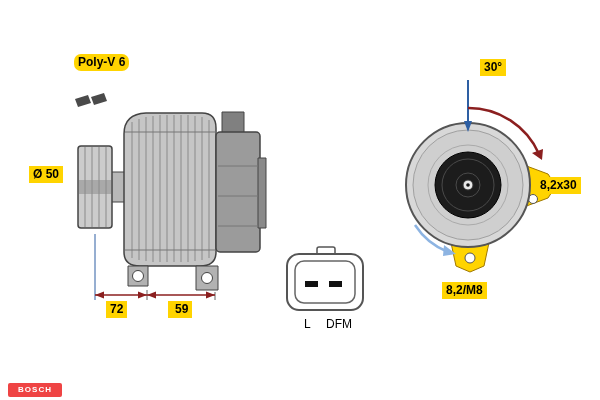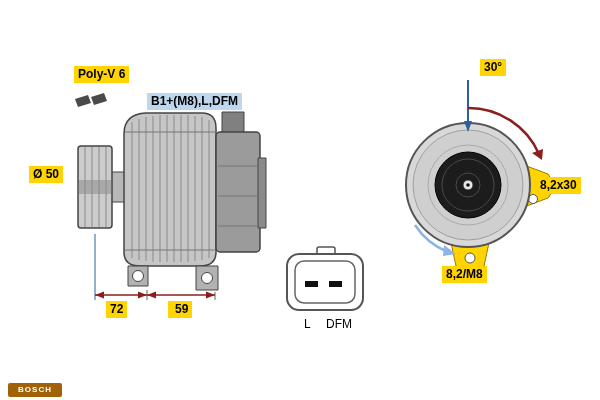--- a/index.html
+++ b/index.html
@@ -4,21 +4,21 @@
 <style>
   html,body{margin:0;padding:0;background:#fff;}
   .canvas{position:relative;width:600px;height:400px;background:#fff;overflow:hidden;
           font-family:"Liberation Sans",sans-serif;}
   .canvas svg{position:absolute;left:0;top:0;}
   .lbl{position:absolute;font:bold 12px/1.25 "Liberation Sans",sans-serif;color:#000;
        padding:1px 4px;white-space:nowrap;}
   .yellow{background:#FFD400;}
   .blue{background:#BDD7EE;}
   .plain{background:transparent;font-weight:400;padding:0;}
-  .logo{position:absolute;left:8px;top:383px;width:54px;height:14px;background:#a16207;
+  .logo{position:absolute;left:8px;top:383px;width:54px;height:14px;background:#ef4444;
         color:#fff;font:bold 8px/14px "Liberation Sans",sans-serif;text-align:center;
         letter-spacing:1px;border-radius:2px;}
 </style>
 </head>
 <body>
 
 <div class="canvas">
 
   <svg viewBox="0 0 600 400" width="600" height="400">
 
@@ -132,27 +132,26 @@
         <polygon points="542,160 532,153 543,149" fill="#8B1F1F"></polygon>
       </g>
 
       <g>
         <path d="M415,225 A70,70 0 0 0 448,252" fill="none" stroke="#8DB4E2" stroke-width="2.5"></path>
         <polygon points="456,254 444,245 443,256" fill="#8DB4E2"></polygon>
       </g>
     </g>
   </svg>
 
-  <div class="lbl yellow" style="left:74px;top:66px;">Poly-V 6</div>
-  <div class="lbl blue" style="left:147px;top:93px;">B1+(M8),L,DFM</div>
+  <div class="lbl yellow" style="left:74px;top:54px;border-radius:7px;">Poly-V 6</div>
   <div class="lbl yellow" style="left:29px;top:166px;text-align:center;">Ø 50</div>
   <div class="lbl yellow" style="left:106px;top:301px;">72</div>
   <div class="lbl yellow" style="left:168px;top:301px;padding-left:7px;">59</div>
 
   <div class="lbl plain" style="left:304px;top:317px;">L</div>
   <div class="lbl plain" style="left:326px;top:317px;">DFM</div>
 
   <div class="lbl yellow" style="left:480px;top:59px;">30°</div>
   <div class="lbl yellow" style="left:536px;top:177px;">8,2x30</div>
-  <div class="lbl yellow" style="left:442px;top:266px;">8,2/M8</div>
+  <div class="lbl yellow" style="left:442px;top:282px;">8,2/M8</div>
 
   <div class="logo">BOSCH</div>
 </div>
 
 </body></html>

